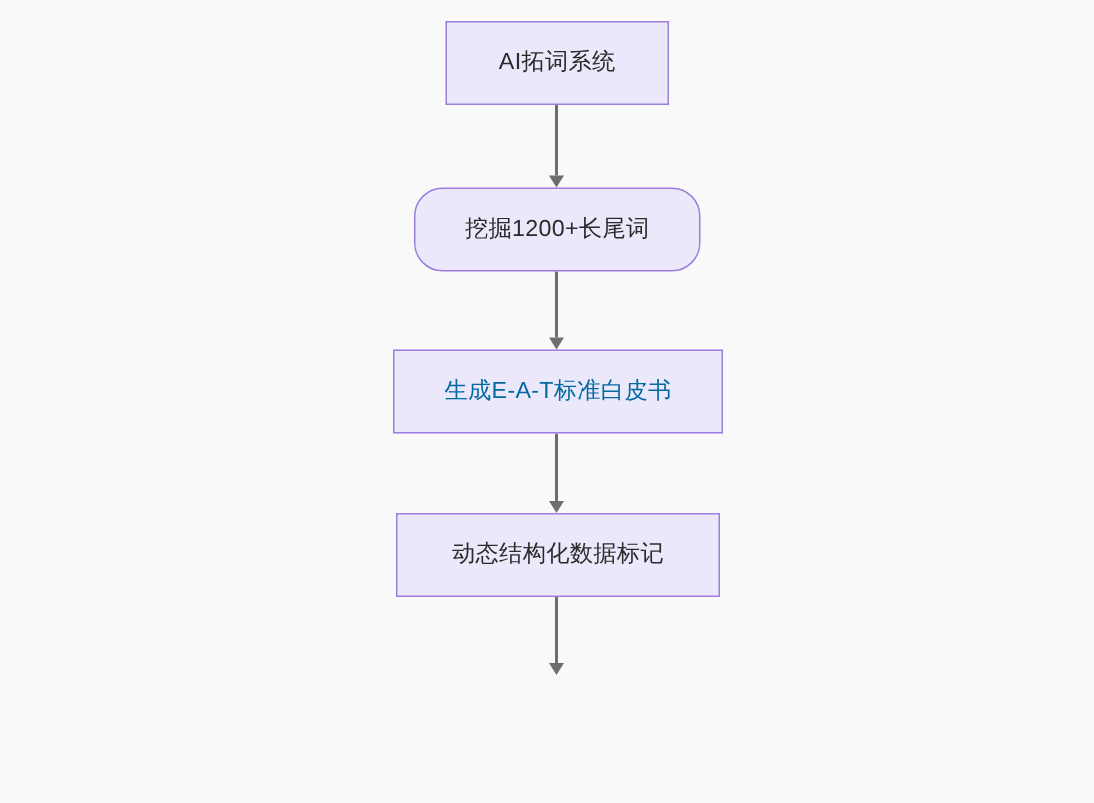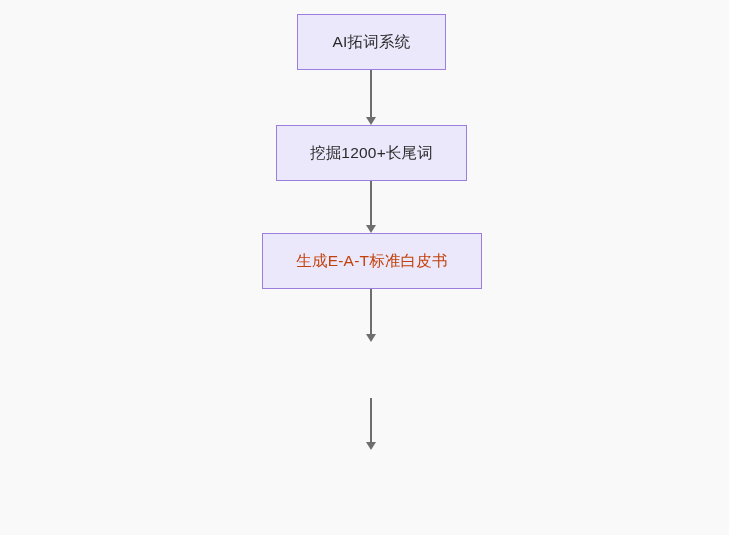--- a/index.html
+++ b/index.html
@@ -38,21 +38,21 @@
     font-size: 15.5px;
     line-height: 1.2;
     color: #2a2a2a;
     letter-spacing: 0.2px;
     white-space: nowrap;
     text-align: center;
     -webkit-font-smoothing: antialiased;
   }
 
   .node-1 { left: 297px; top: 14px;  width: 149px; height: 56px; }
-  .node-2 { left: 276px; top: 125px; width: 191px; height: 56px; }
+  .node-2 { left: 276px; top: 125px; width: 191px; height: 56px; border-radius: 19px; }
   .node-3 { left: 262px; top: 233px; width: 220px; height: 56px; }
   .node-4 { left: 264px; top: 342px; width: 216px; height: 56px; }
   .node-5 { left: 254px; top: 450px; width: 236px; height: 56px; }
 
   
   .edge {
     position: absolute;
     left: 370px;
     width: 2px;
     background: #6e6e6e;
@@ -92,24 +92,27 @@
   <div class="arrowhead arrow-1" style="border-top-color: rgb(110, 110, 110);"></div>
 
   <div class="node node-2" style="background: rgb(235, 232, 251); border-color: rgb(156, 126, 222);">
     <span class="node-label" style="color: rgb(42, 42, 42);">挖掘1200+长尾词</span>
   </div>
 
   <div class="edge edge-2" style="background: rgb(110, 110, 110);"></div>
   <div class="arrowhead arrow-2" style="border-top-color: rgb(110, 110, 110);"></div>
 
   <div class="node node-3" style="background: rgb(235, 232, 251); border-color: rgb(156, 126, 222);">
-    <span class="node-label" style="color: #c2410c;">生成E-A-T标准白皮书</span>
+    <span class="node-label" style="color: #0369a1;">生成E-A-T标准白皮书</span>
   </div>
 
   <div class="edge edge-3" style="background: rgb(110, 110, 110);"></div>
   <div class="arrowhead arrow-3" style="border-top-color: rgb(110, 110, 110);"></div>
 
+  <div class="node node-4" style="background: rgb(235, 232, 251); border-color: rgb(156, 126, 222);">
+    <span class="node-label" style="color: rgb(42, 42, 42);">动态结构化数据标记</span>
+  </div>
 
   <div class="edge edge-4" style="background: rgb(110, 110, 110);"></div>
   <div class="arrowhead arrow-4" style="border-top-color: rgb(110, 110, 110);"></div>
 
 
 </div>
 
 </body></html>

